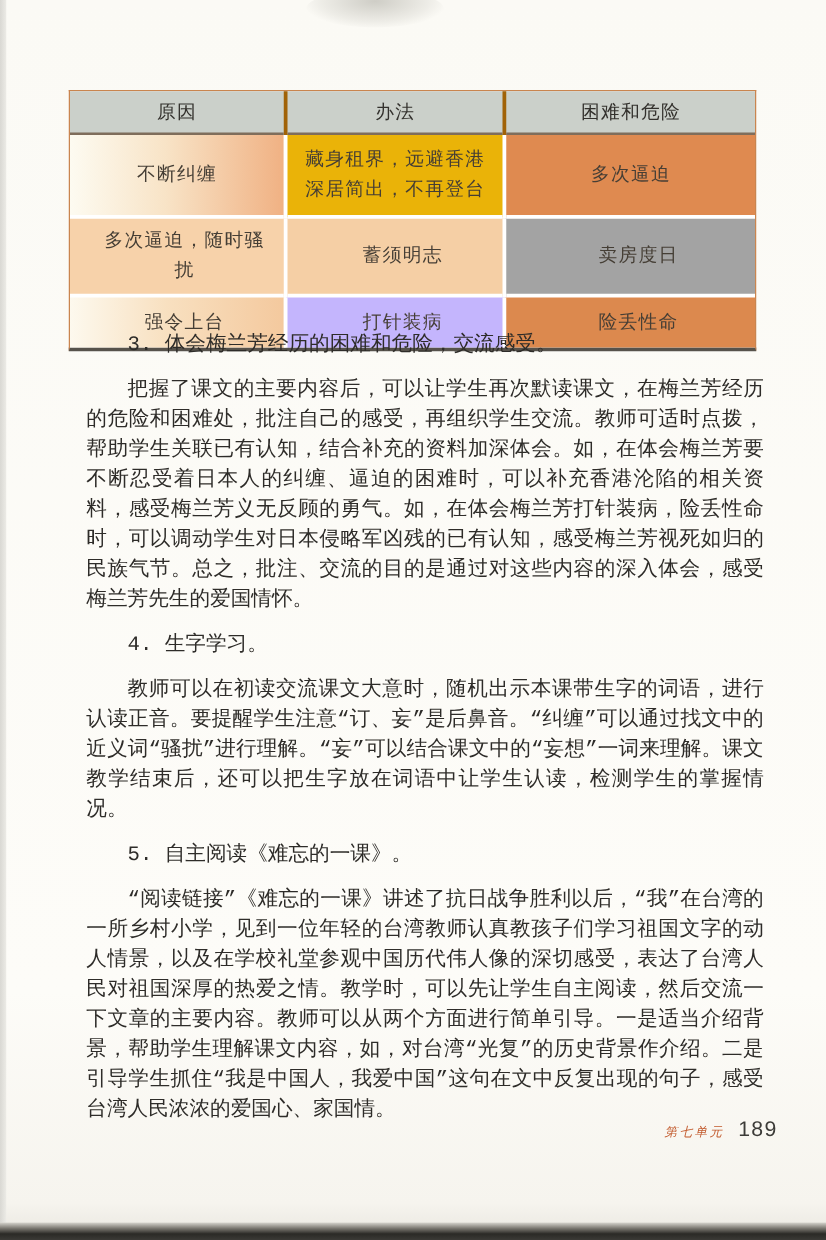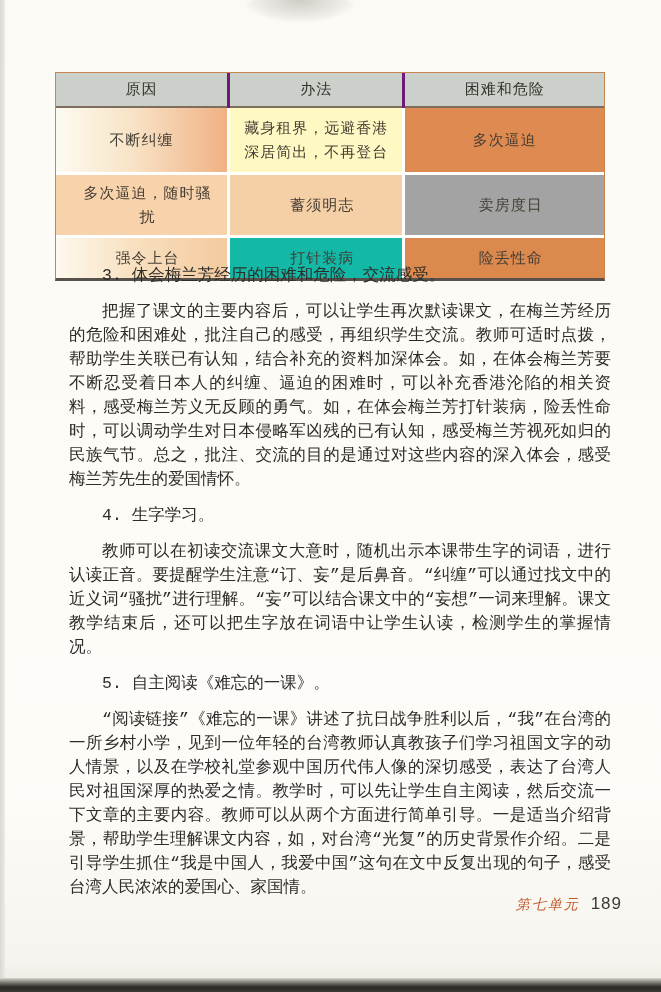--- a/index.html
+++ b/index.html
@@ -41,63 +41,63 @@
     font-size:15px; color:#453e35;
     table-layout:fixed;
   }
   col.col1 { width:31.5%; } col.col2 { width:32%; } col.col3 { width:36.5%; }
   .info-table th {
     background:#cbd0ca;
     font-weight:400;
     letter-spacing:1px;
     height:31px;
     border-bottom:2px solid #7f6d5b;
-    border-right:3px solid #701a75;
+    border-right:3px solid #a16207;
     color:#33312d;
   }
   .info-table th:last-child { border-right:none; }
   .info-table td {
     text-align:center; vertical-align:middle;
     border-right:3px solid #ffffff;
     padding:6px 8px;
     white-space:pre-line;
     line-height:24px;
     letter-spacing:1px;
   }
   .info-table td:last-child { border-right:none; }
   .info-table tbody tr + tr td { border-top:3px solid #ffffff;padding-left:20px; }
   .info-table tr.r1 td { height:52px; }
   .info-table tr.r2 td { height:26px; }
   .info-table tr.r3 td { height:28px; }
   tr.r1 td.c1 { background:linear-gradient(to right,#fdfbf1 0%, #f8e3c6 45%, #f0b183 100%); }
-  tr.r1 td.c2 { background:#fef9c3; }
+  tr.r1 td.c2 { background:#eab308; }
   tr.r1 td.c3 { background:#df8a50; }
   tr.r2 td.c1 { background:#f7d2aa; }
   tr.r2 td.c2 { background:#f5cfa5; }
   tr.r2 td.c3 { background:#a3a3a3; }
   tr.r3 td.c1 { background:linear-gradient(to right,#fdf9ee 0%, #f8e0c0 45%, #f4c99e 100%); }
-  tr.r3 td.c2 { background:#14b8a6; }
+  tr.r3 td.c2 { background:#c4b5fd; }
   tr.r3 td.c3 { background:#dc894e;margin-top:32px; }
 
   
   .text-block {
     position:absolute; left:57px; top:252px; width:566px;
     font-size:16.5px; line-height:24px;
     text-align:justify;
     color:#2e2c29;
   }
   .text-block p { margin:12px; text-indent:2em;font-family:Liberation Mono, monospace; }
 
   
   .footer {
     position:absolute; top:894px; right:39px;
     display:flex; align-items:baseline; gap:11px;
   }
   .footer .unit {
-    color:#c25a2d; font-size:14px; font-style:italic; letter-spacing:2px;
+    color:#c25a2d; font-size:10px; font-style:italic; letter-spacing:2px;
   }
   .footer .pagenum {
     color:#3c3b38; font-size:17px;
     font-family:"Liberation Sans","DejaVu Sans",sans-serif;
     letter-spacing:1px;
   }
 </style>
 </head>
 <body>
 

